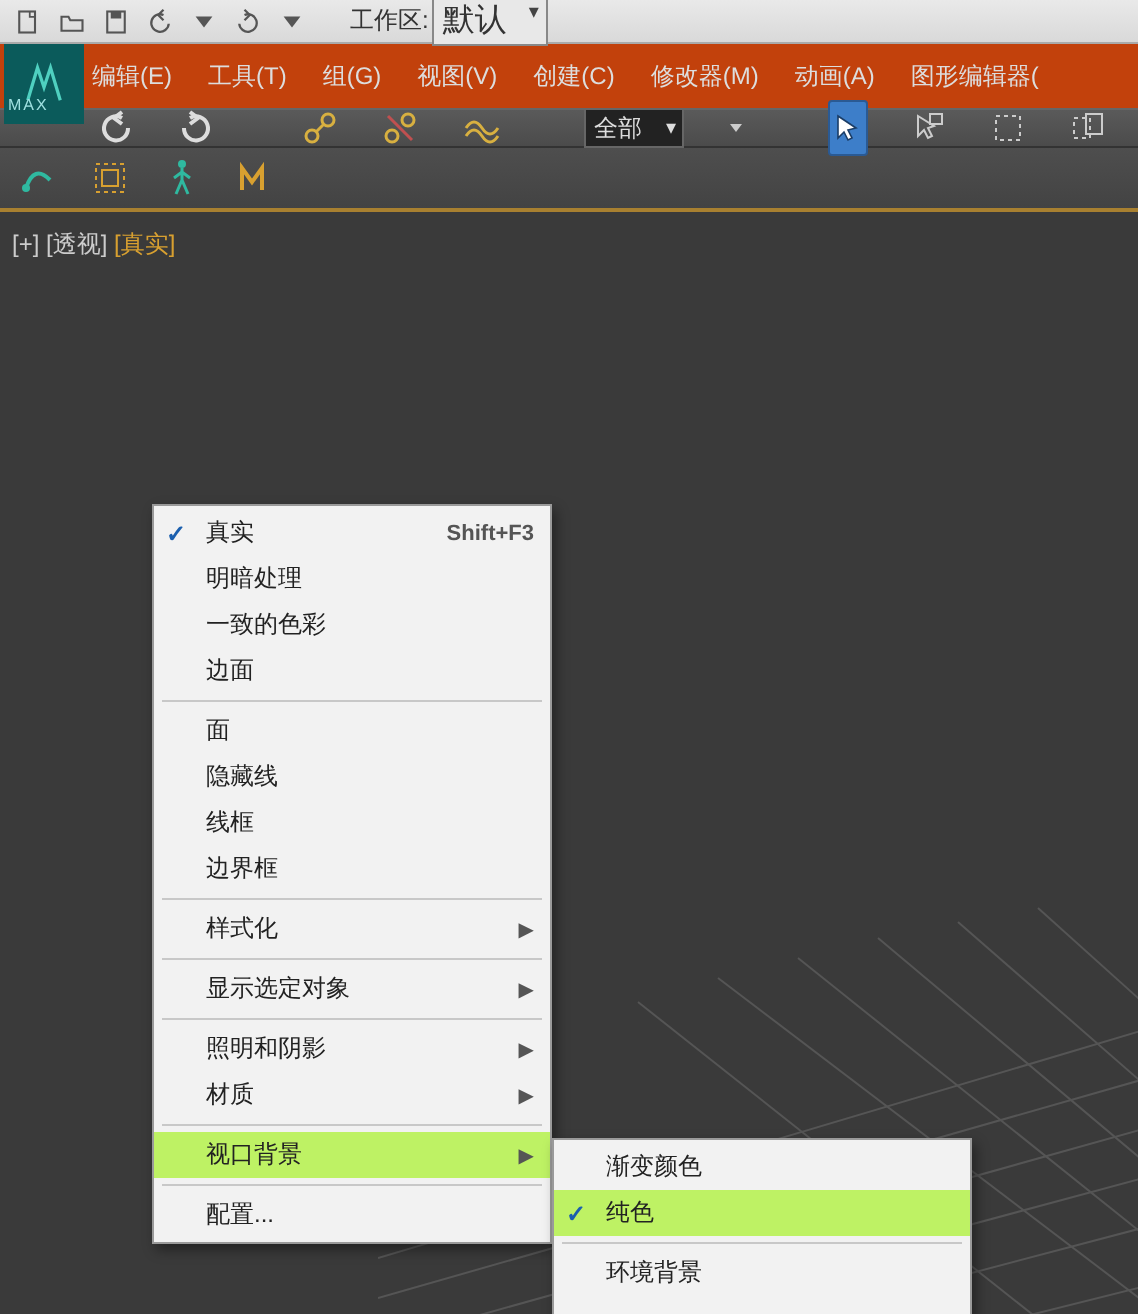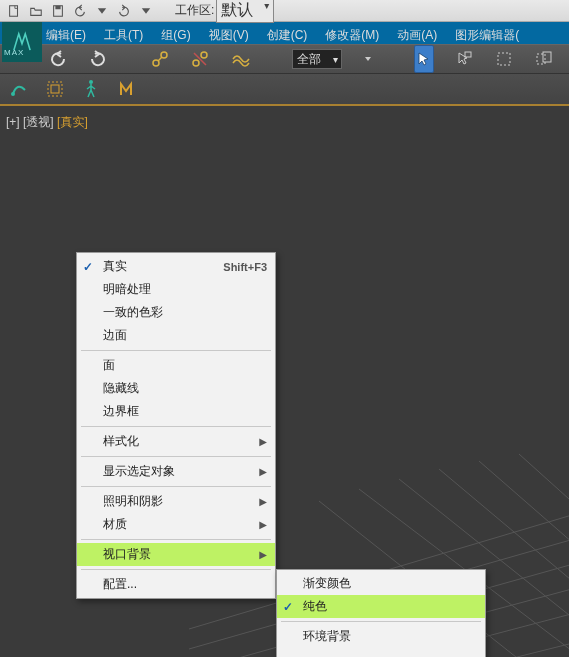--- a/index.html
+++ b/index.html
@@ -4,26 +4,26 @@
 <style>
   * { margin: 0; padding: 0; box-sizing: border-box; font-family: "Microsoft YaHei", Arial, sans-serif; }
   html, body { width: 569px; height: 657px; overflow: hidden; background: #3a3a3a; }
   .topbar { height: 22px; background: linear-gradient(#e9e9e9, #d9d9d9); border-bottom: 1px solid #aaa; display: flex; align-items: center; gap: 11px; }
   .titleicons { display: flex; align-items: center; margin-left: 4px; gap: 2px; }
   .titleicons svg { width: 14px; height: 14px; }
   .titlebtn { width: 20px; height: 18px; display: flex; align-items: center; justify-content: center; }
   .workspace { margin-left: 8px; font-size: 12px; color: #333; display: flex; align-items: center; gap: 2px; }
   .workspace-box { border: 1px solid #888; background: #e8e8e8; padding: 1px 20px 1px 4px; font-size: 16px; position: relative; }
   .workspace-box::after { content:"▾"; position:absolute; right:4px; top:1px; font-size:10px; color:#444;}
-  .menubar { height: 22px; background: #0369a1; display: flex; align-items: flex-end; padding-left: 46px; gap: 18px; }
+  .menubar { height: 32px; background: #c2410c; display: flex; align-items: center; padding-left: 46px; gap: 18px; }
   .menubar span { color: #ddd; font-size: 12px; white-space: nowrap; }
   .maxlogo { position: absolute; left: 2px; top: 22px; width: 40px; height: 40px; background: #0b5b5b; display:flex; align-items:center; justify-content:center; }
   .maxlogo svg { width: 26px; height: 26px; }
   .maxlabel { position:absolute; left:4px; top:48px; font-size:8px; color:#9fe0e0; letter-spacing:1px;}
-  .toolbar { height: 30px; background: linear-gradient(#5a5a5a,#4b4b4b); border-top:1px solid #666; border-bottom:1px solid #333; display:flex; align-items:center; padding-left:46px; gap:20px; }
+  .toolbar { height: 20px; background: linear-gradient(#5a5a5a,#4b4b4b); border-top:1px solid #666; border-bottom:1px solid #333; display:flex; align-items:center; padding-left:46px; gap:20px; }
   .tbbtn { width:28px; height:28px; display:flex; align-items:center; justify-content:center; border:1px solid transparent; border-radius:2px; }
   .tbbtn.active { background:#3d7ec9; border:1px solid #2a5a94; }
   .tbsep { width:4px; }
   .tb-select { background:#222; color:#ddd; border:1px solid #666; font-size:12px; height:20px; padding:0 16px 0 4px; position:relative; min-width:50px; display:flex; align-items:center;}
   .tb-select::after { content:"▾"; position:absolute; right:3px; font-size:10px;}
   .tb-select.light { background:#e8e8e8; color:#222; border:1px solid #888;}
   .secondbar { height:32px; background: linear-gradient(#4e4e4e,#434343); border-bottom:2px solid #a88030; display:flex; align-items:center; padding-left:8px; gap:14px;}
   .sbicon { width:22px; height:22px; display:flex; align-items:center; justify-content:center;}
   .viewport { position:relative; background:#3a3a3a; height: calc(657px - 22px - 22px - 38px - 32px);}
   .vplabel { position:absolute; top:8px; left:6px; font-size:12px; color:#ccc;}
@@ -267,20 +267,23 @@
         <span>边面</span>
       </div>
       <div class="cmsep"></div>
       <div class="cmitem">
         <span>面</span>
       </div>
       <div class="cmitem">
         <span>隐藏线</span>
       </div>
       <div class="cmitem">
+        <span>线框</span>
+      </div>
+      <div class="cmitem">
         <span>边界框</span>
       </div>
       <div class="cmsep"></div>
       <div class="cmitem">
         <span>样式化</span>
         <span class="arrow">▶</span>
       </div>
       <div class="cmsep"></div>
       <div class="cmitem">
         <span>显示选定对象</span>

